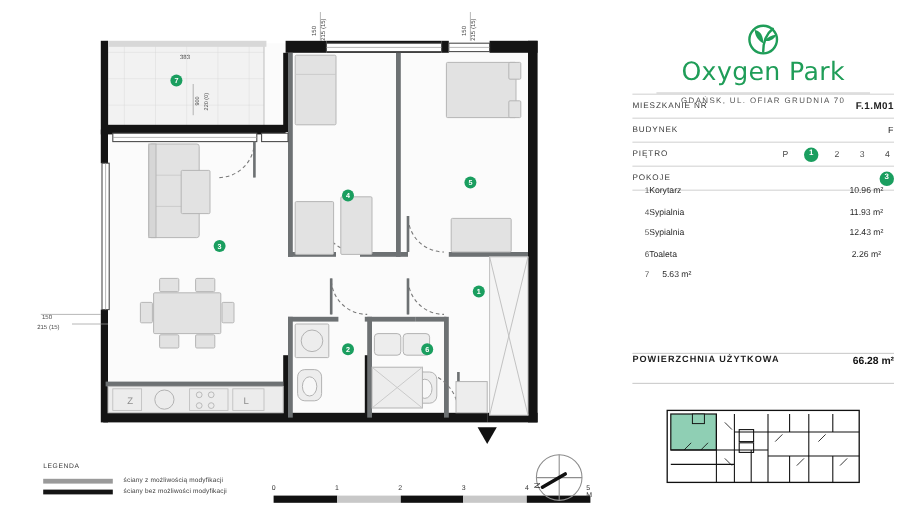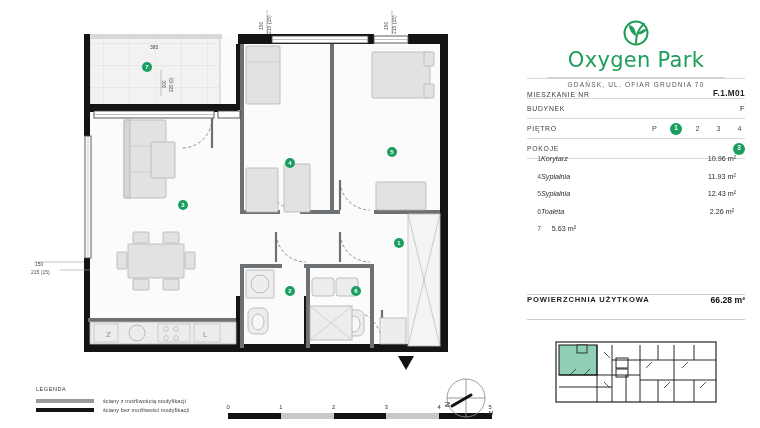--- a/index.html
+++ b/index.html
@@ -17,34 +17,34 @@
   .brand{position:absolute;left:0;top:4px;width:248px;text-align:center;}
   .brand-mark{display:block;margin:0 auto;}
   .brand-name{font-size:21px;letter-spacing:.3px;color:#1f9d58;
               font-family:"DejaVu Sans",sans-serif;margin-top:-2px;}
   .brand-rule{width:178px;height:1px;background:#cfcfcf;margin:5px auto 3px;}
   .brand-addr{font-size:6.6px;letter-spacing:1.15px;color:#555;}
 
   .meta{position:absolute;left:15px;top:62px;width:218px;}
   .meta-row{display:flex;align-items:center;justify-content:space-between;
             height:19px;border-bottom:1px solid #d8d8d8;}
-  .meta-row:first-child{border-top:1px solid #d8d8d8;align-items:flex-end;}
+  .meta-row:first-child{border-top:1px solid #d8d8d8;}
   .meta-label{font-size:6.8px;letter-spacing:.75px;color:#3a3a3a;}
   .meta-value{font-size:8.2px;font-weight:bold;letter-spacing:.4px;color:#222;}
   .meta-value.plain{font-weight:normal;font-size:7.4px;}
   .floors{display:flex;align-items:center;gap:10px;}
   .floor-opt{font-size:7.2px;color:#4a4a4a;width:11px;text-align:center;}
   .badge{width:12px;height:12px;border-radius:50%;background:#1a9e5f;color:#fff;
          font-size:6.6px;display:flex;align-items:center;justify-content:center;
          font-weight:bold;line-height:1;}
 
   .rooms{position:absolute;left:15px;top:138px;width:218px;}
   .room-row{display:flex;align-items:baseline;height:17.5px;}
   .room-idx{width:14px;font-size:6.8px;color:#555;text-align:right;}
-  .room-name{flex:1;font-size:7.2px;color:#2b2b2b;font-style:italic;}
+  .room-name{flex:1;font-size:7.2px;color:#2b2b2b;}
   .room-area{font-size:7.2px;color:#2b2b2b;text-align:center;min-width:46px;}
 
   .total{position:absolute;left:15px;top:278px;width:218px;}
   .total-inner{display:flex;align-items:flex-start;justify-content:space-between;
                border-top:1px solid #cfcfcf;border-bottom:1px solid #cfcfcf;height:24px;}
   .total-label{font-size:7.6px;letter-spacing:.85px;font-weight:bold;color:#222;}
   .total-value{font-size:8.6px;font-weight:bold;color:#111;}
 
   #keyplan{position:absolute;left:42px;top:322px;}
 

